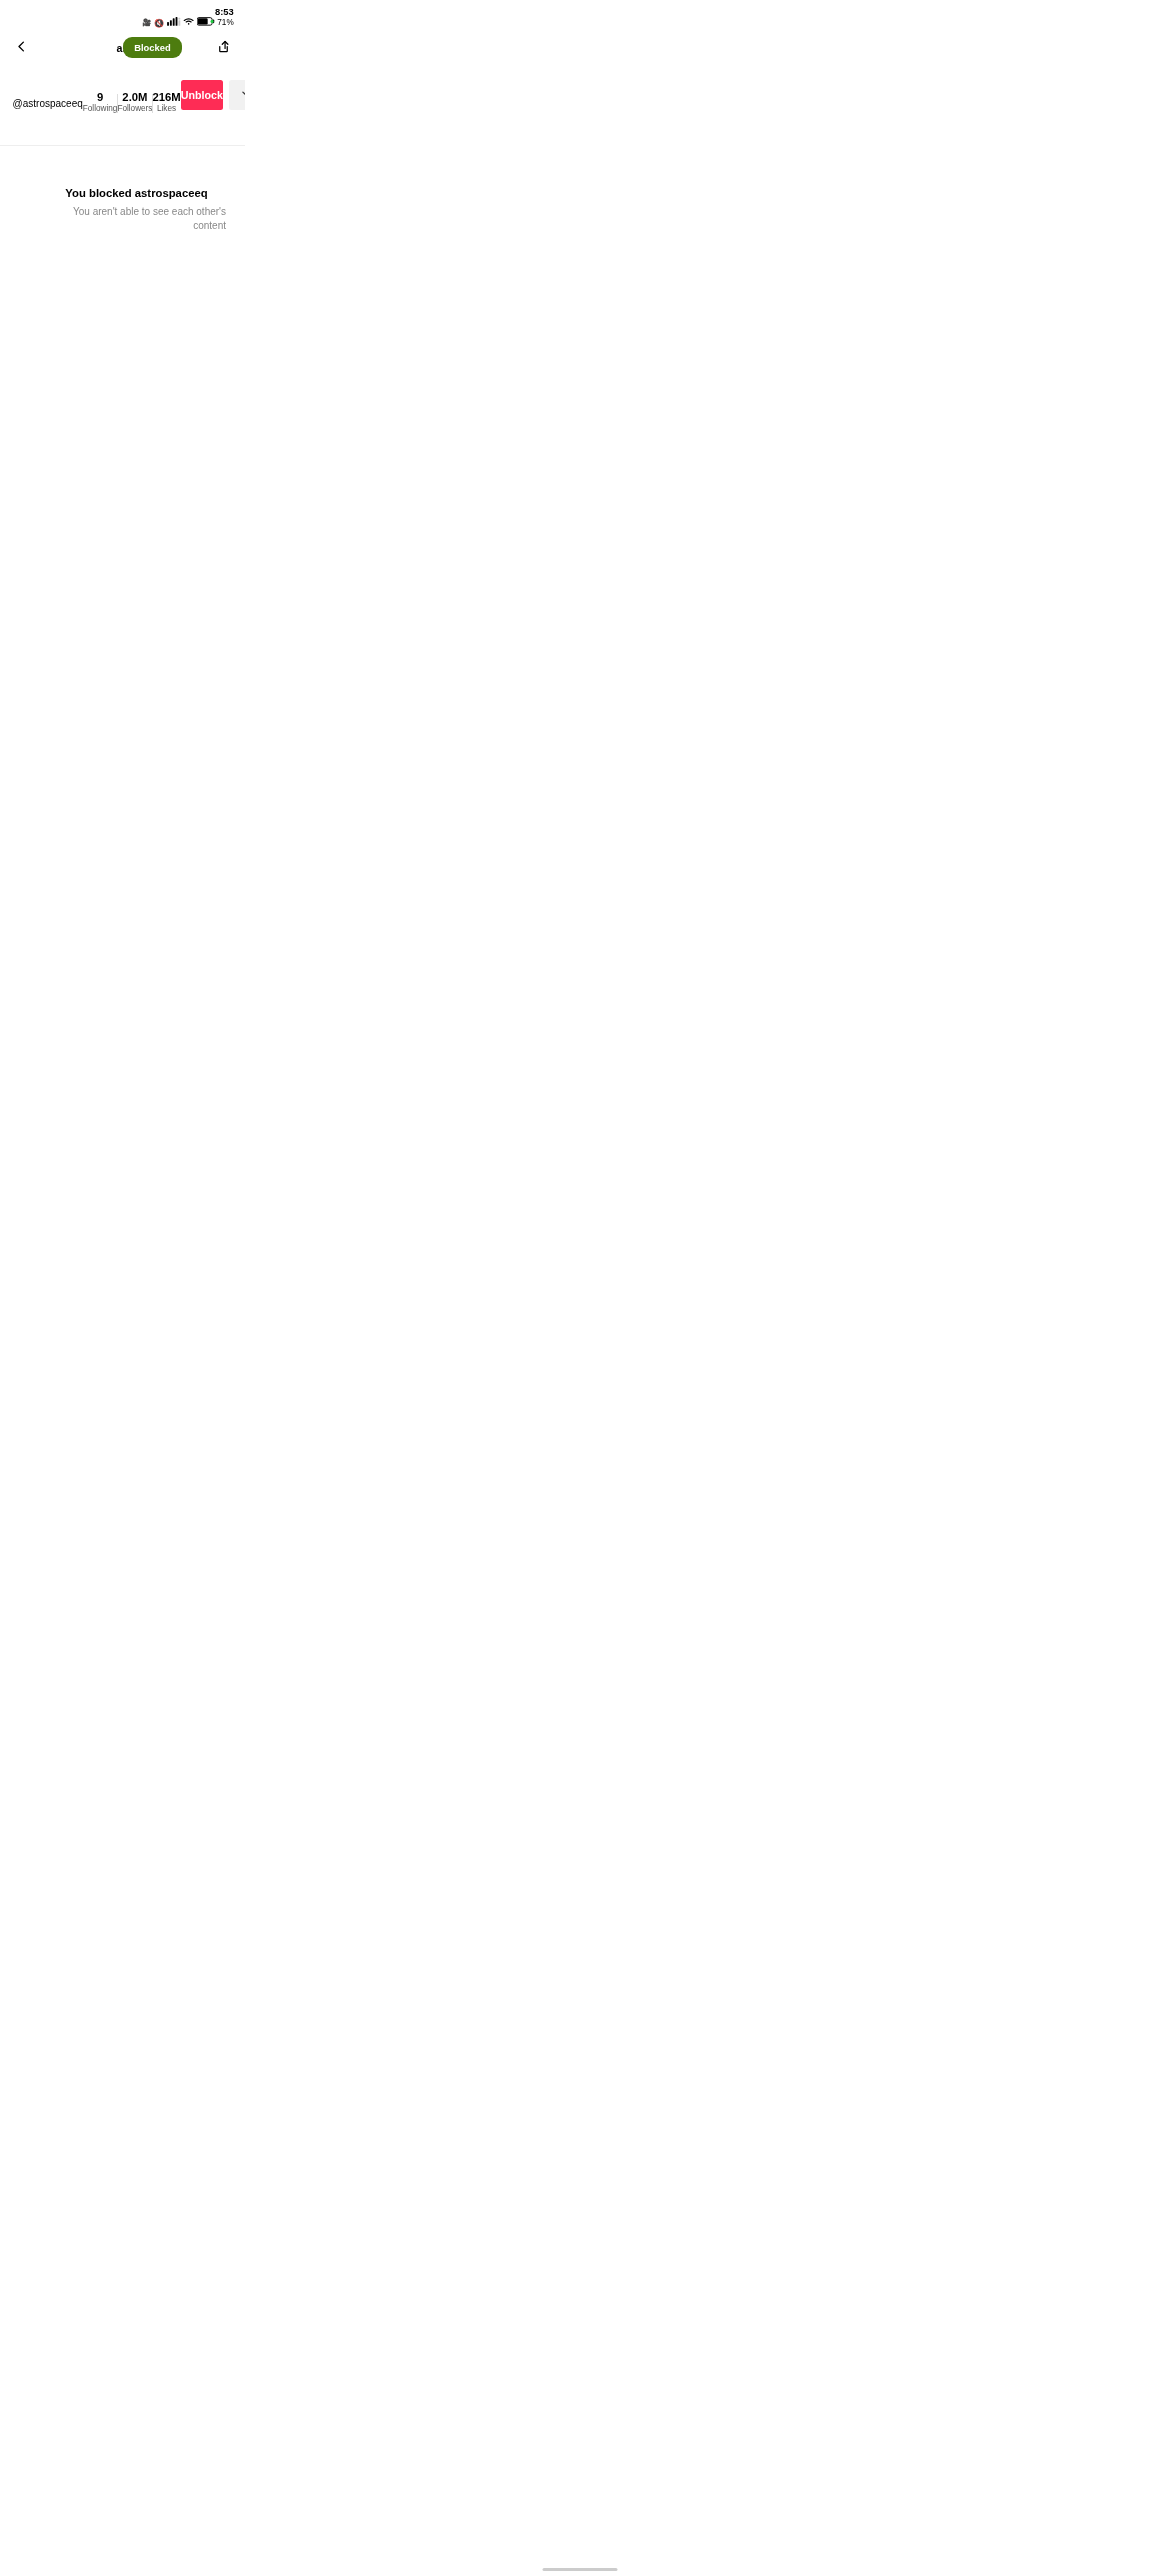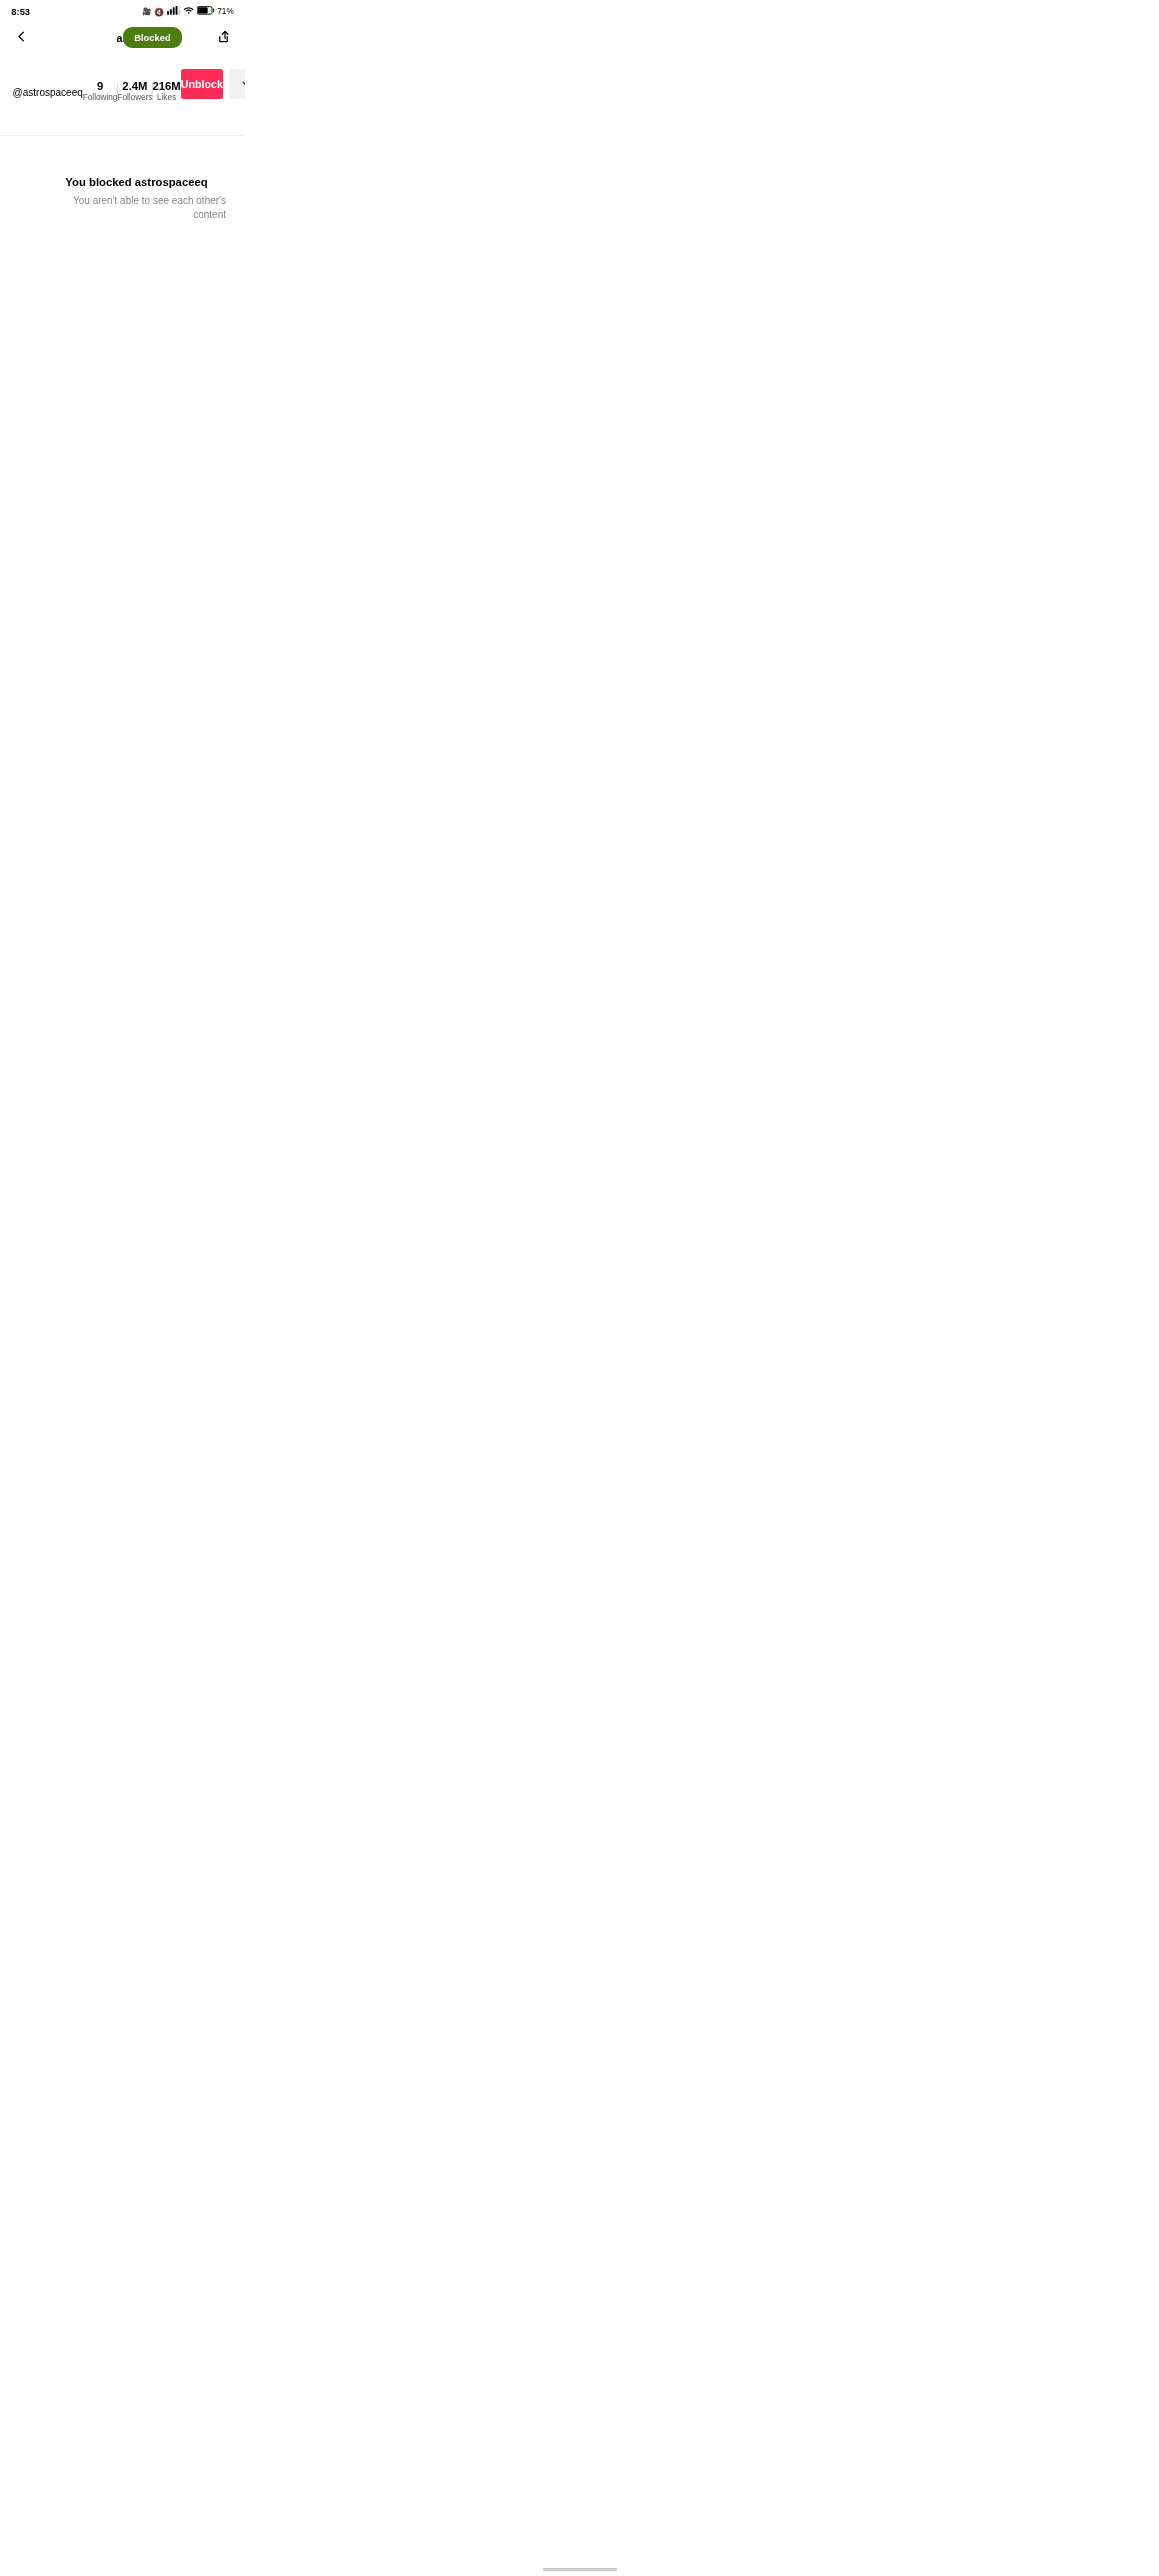--- a/index.html
+++ b/index.html
@@ -15,23 +15,24 @@
       width: 245px;
       min-height: 531px;
       overflow-x: hidden;
       position: relative;
     }
 
     
     .status-bar {
       display: flex;
       justify-content: space-between;
-      align-items: center;
+      align-items: flex-end;
       padding: 6.3px 11.3px 3.8px 11.3px;
       background: #fff;
+      flex-direction: column;
     }
 
     .status-time {
       font-size: 9.4px;
       font-weight: 600;
       color: #000;
     }
 
     .status-icons {
       display: flex;
@@ -373,21 +374,21 @@
   </div>
 
   <div class="username">@astrospaceeq</div>
 
   <div class="stats-row">
     <div class="stat-item">
       <span class="stat-value">9</span>
       <span class="stat-label">Following</span>
     </div>
     <div class="stat-item">
-      <span class="stat-value">2.4M</span>
+      <span class="stat-value">2.0M</span>
       <span class="stat-label">Followers</span>
     </div>
     <div class="stat-item">
       <span class="stat-value">216M</span>
       <span class="stat-label">Likes</span>
     </div>
   </div>
 
   <div class="action-buttons">
     <button class="unblock-btn">Unblock</button>

